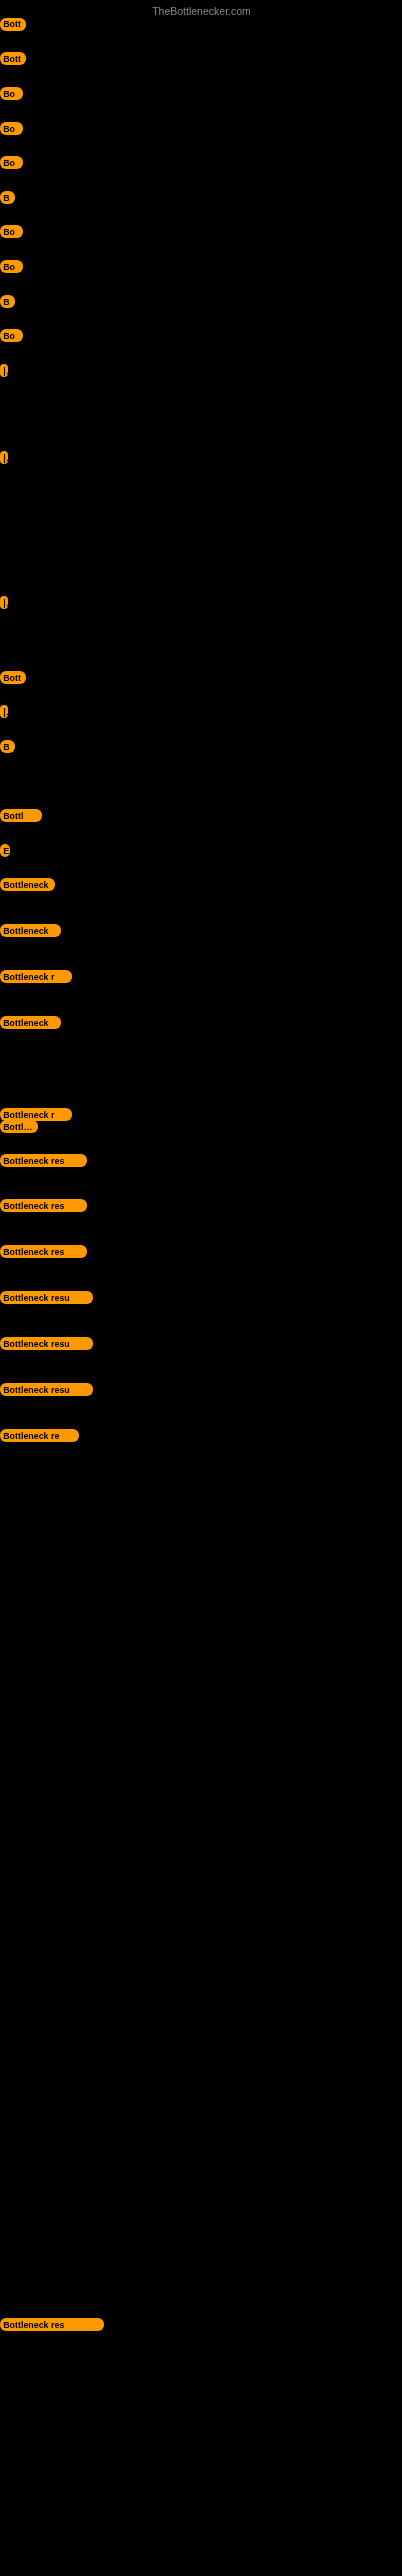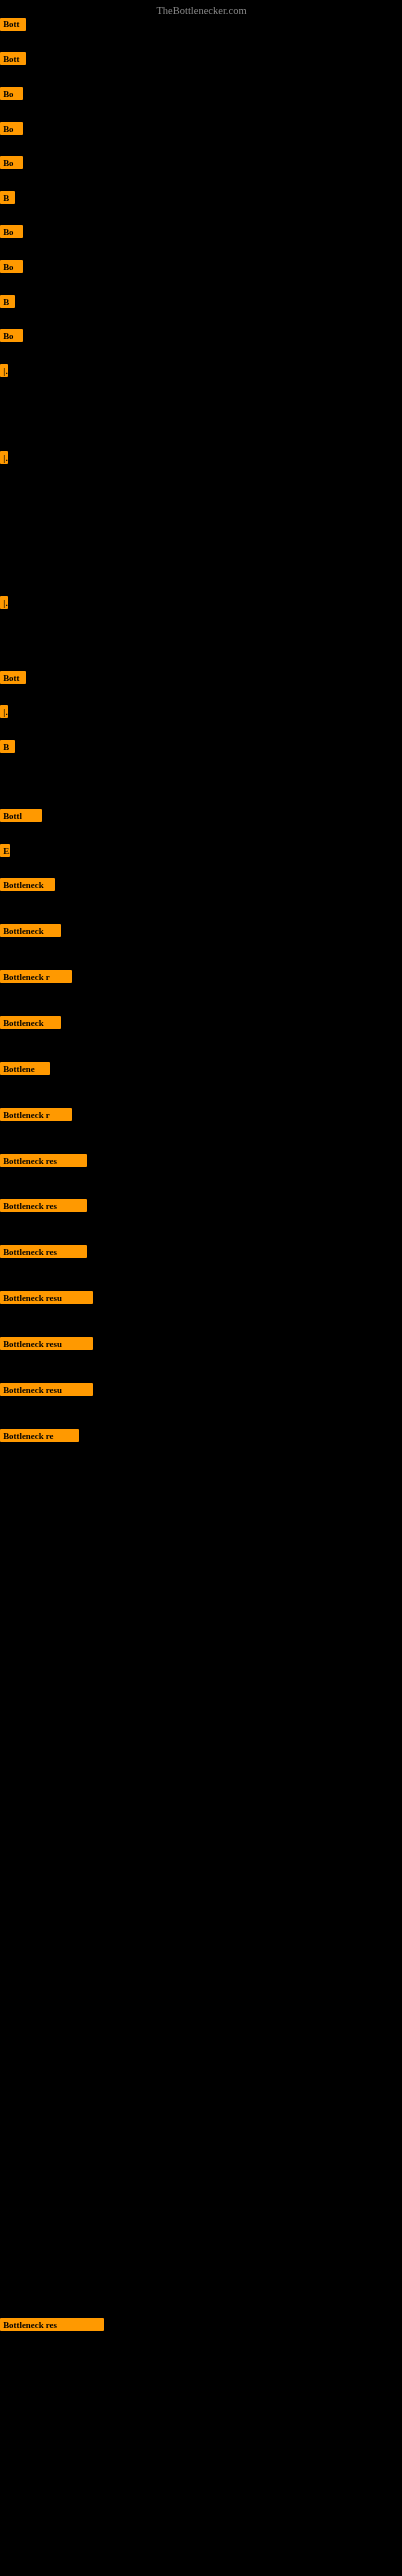--- a/index.html
+++ b/index.html
@@ -1,15 +1,15 @@
 <!DOCTYPE html>
 <html style="font-size:13px"><head>
   <meta charset="utf-8">
   <style>
-    * { margin: 0; padding: 0; box-sizing: border-box; font-family: Liberation Serif, serif; }
+    * { margin: 0; padding: 0; box-sizing: border-box; }
     body {
       background: #000;
       width: 403px;
       min-height: 2576px;
       font-family: Arial, sans-serif;
       position: relative;
       overflow-x: hidden;
     }
     .site-title {
       position: absolute;
@@ -20,21 +20,21 @@
       font-size: 10.5px;
       white-space: nowrap;
     }
     .badge {
       position: absolute;
       background: #f90;
       color: #000;
       font-size: 8.9px;
       font-weight: bold;
       padding: 1.6px 3.2px;
-      border-radius: 1px;
+      border-radius: 6px;
       white-space: nowrap;
       overflow: hidden;
       text-overflow: ellipsis;
     }
   </style>
 </head>
 <body>
 
 <span class="site-title">TheBottlenecker.com</span>
 
@@ -54,21 +54,21 @@
     <div class="badge" style="top: 596px; left: 0px; width: 8px;">|</div>
     <div class="badge" style="top: 671px; left: 0px; width: 26px;">Bott</div>
     <div class="badge" style="top: 705px; left: 0px; width: 8px;">|</div>
     <div class="badge" style="top: 740px; left: 0px; width: 14.5px;">B</div>
     <div class="badge" style="top: 809px; left: 0px; width: 42px;">Bottl</div>
     <div class="badge" style="top: 844px; left: 0px; width: 9.7px;">E</div>
     <div class="badge" style="top: 878px; left: 0px; width: 55px;">Bottleneck</div>
     <div class="badge" style="top: 924px; left: 0px; width: 61px;">Bottleneck</div>
     <div class="badge" style="top: 970px; left: 0px; width: 72px;">Bottleneck r</div>
     <div class="badge" style="top: 1016px; left: 0px; width: 61px;">Bottleneck</div>
-    <div class="badge" style="top: 1062px; left: 0px; width: 50px;">Bottlene</div>
+    <div class="badge" style="top: 1120px; left: 0px; width: 38px;">Bottlene</div>
     <div class="badge" style="top: 1108px; left: 0px; width: 72px;">Bottleneck r</div>
     <div class="badge" style="top: 1154px; left: 0px; width: 87px;">Bottleneck res</div>
     <div class="badge" style="top: 1199px; left: 0px; width: 87px;">Bottleneck res</div>
     <div class="badge" style="top: 1245px; left: 0px; width: 87px;">Bottleneck res</div>
     <div class="badge" style="top: 1291px; left: 0px; width: 93px;">Bottleneck resu</div>
     <div class="badge" style="top: 1337px; left: 0px; width: 93px;">Bottleneck resu</div>
     <div class="badge" style="top: 1383px; left: 0px; width: 93px;">Bottleneck resu</div>
     <div class="badge" style="top: 1429px; left: 0px; width: 79px;">Bottleneck re</div>
     <div class="badge" style="top: 2318px; left: 0px; width: 104px;">Bottleneck res</div>
   </div>

